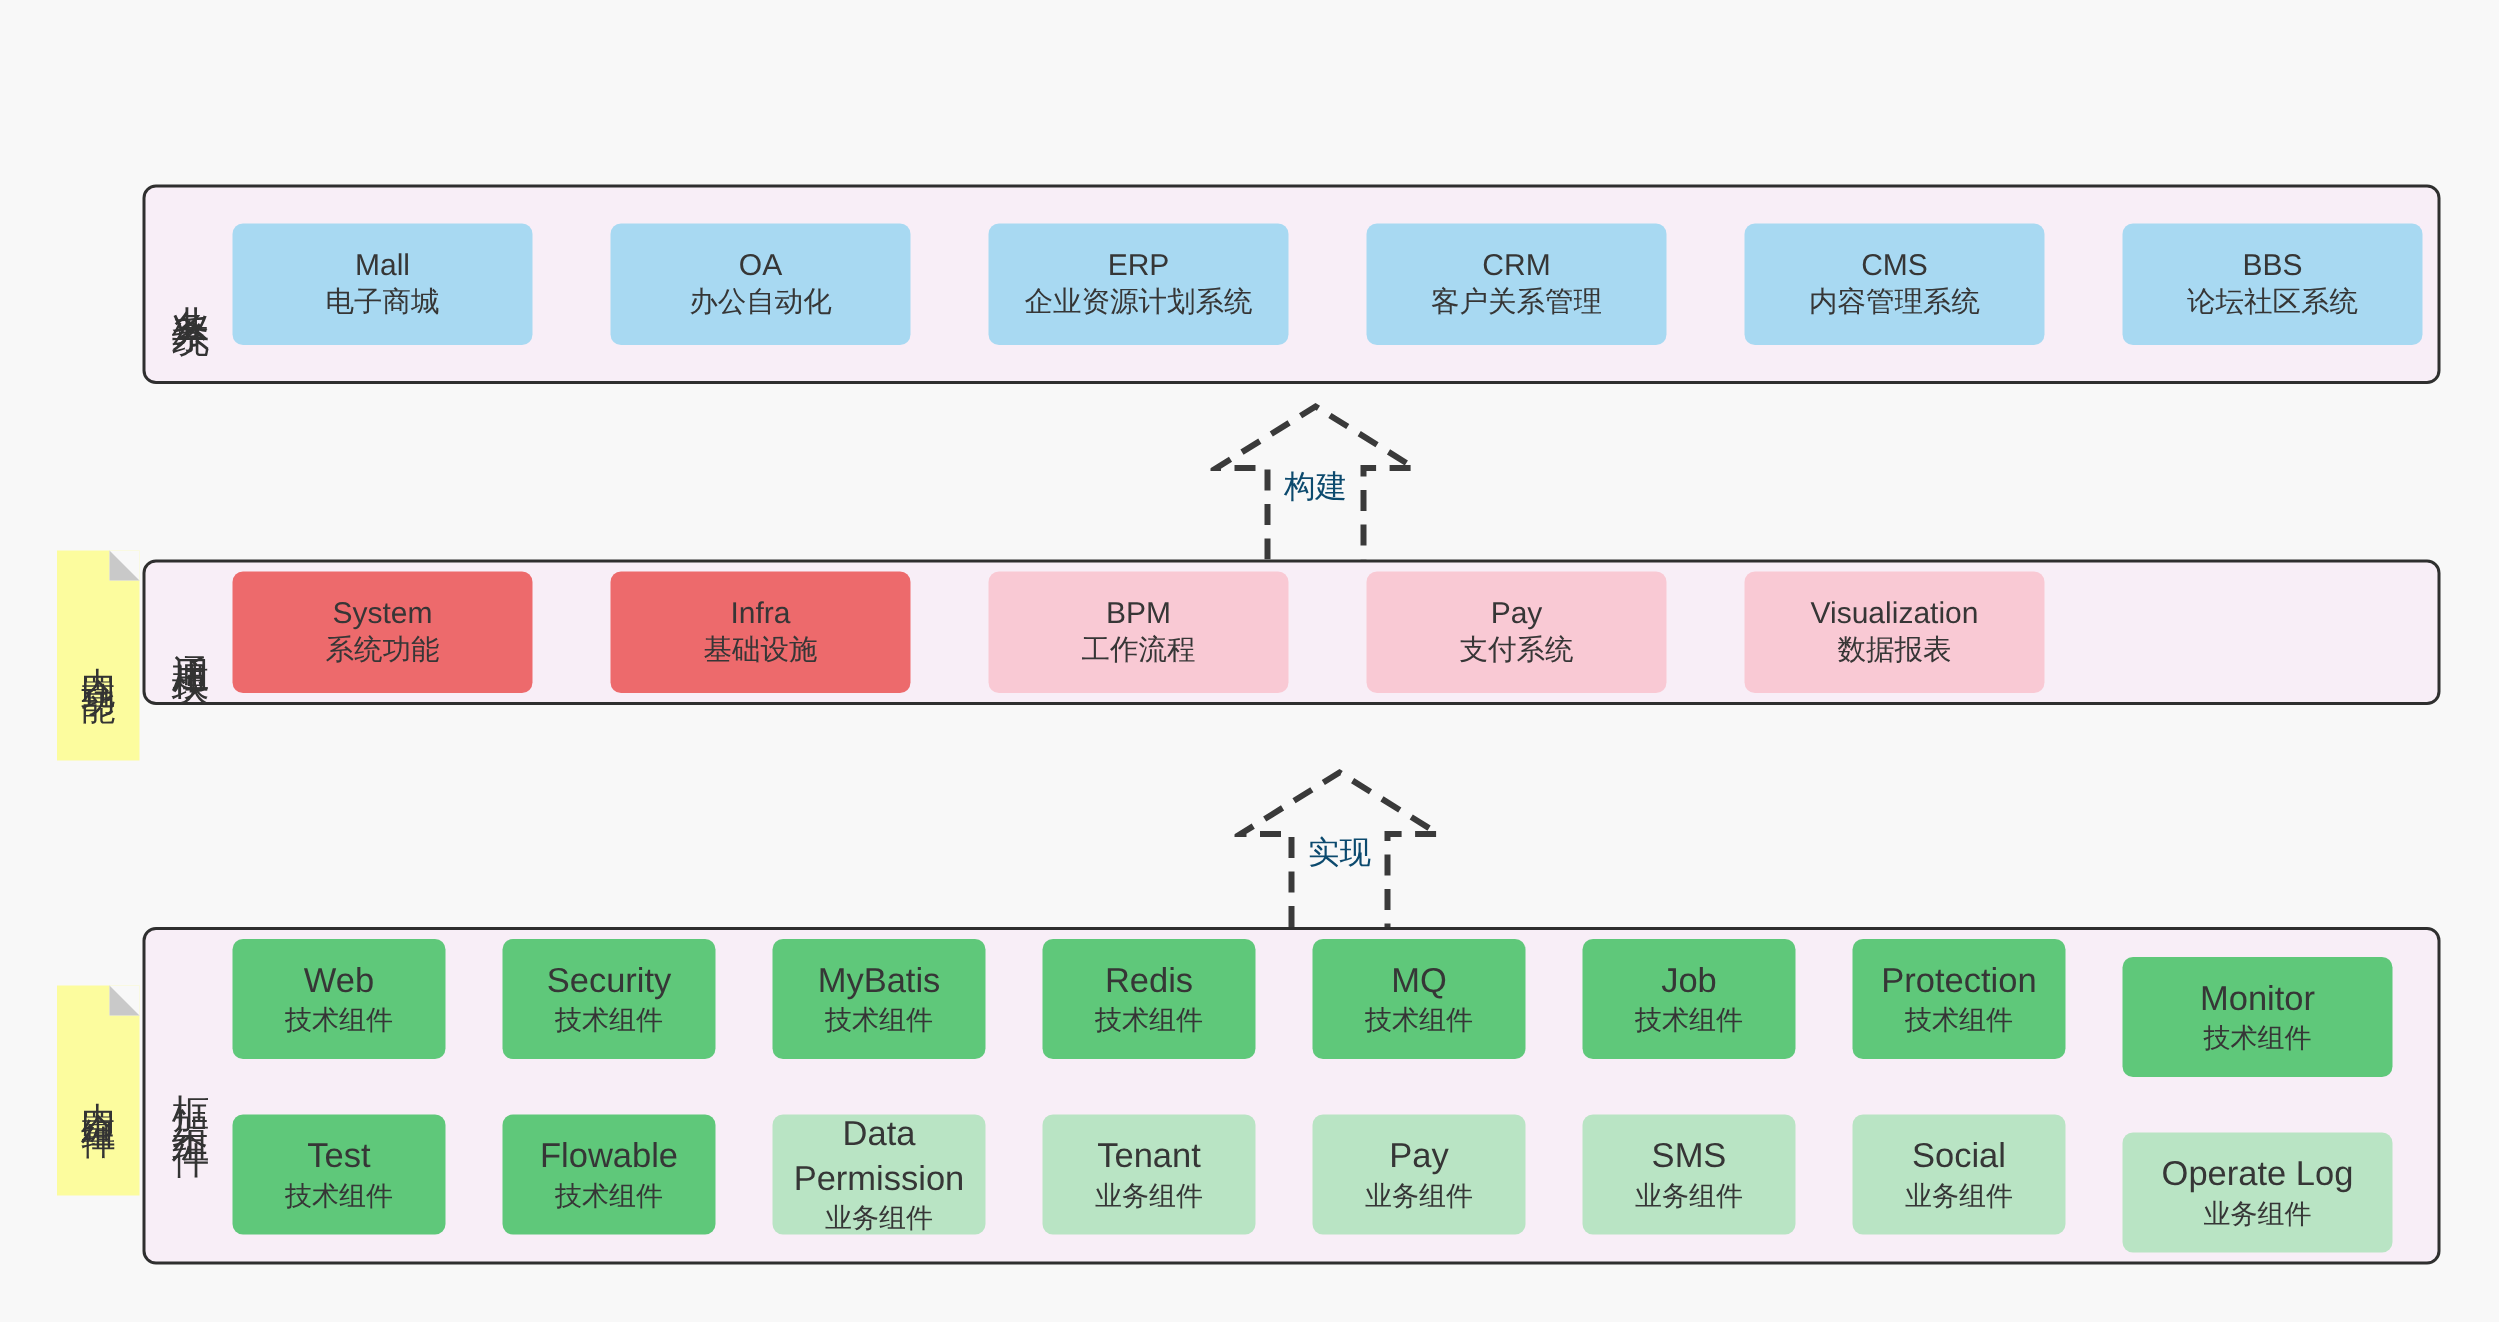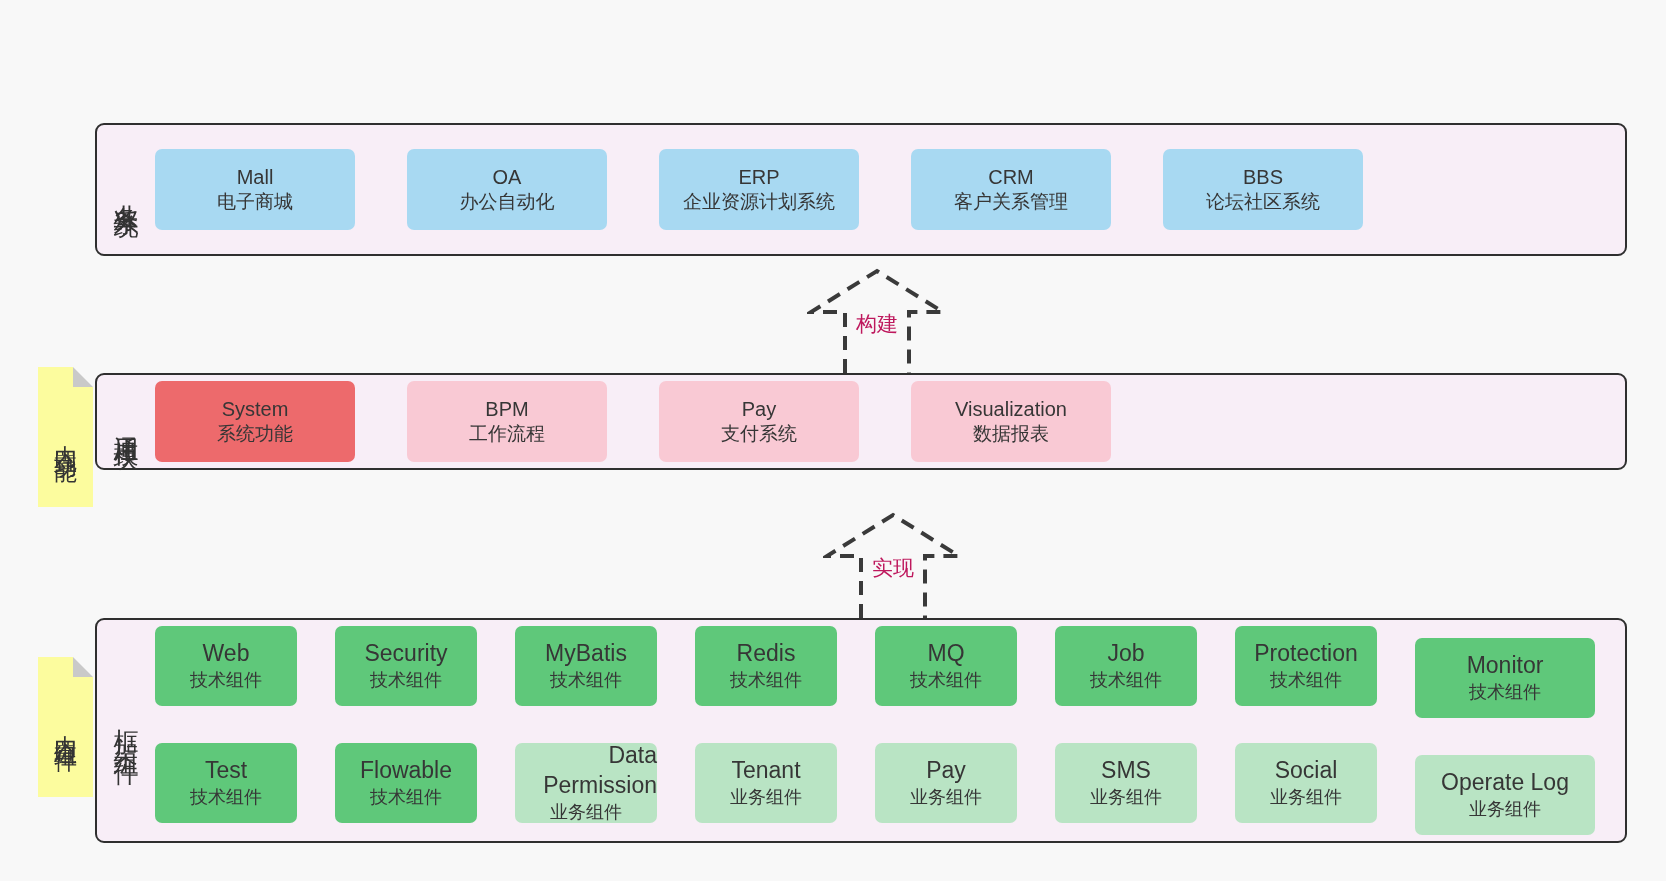--- a/index.html
+++ b/index.html
@@ -9,21 +9,21 @@
   
   .panel{position:absolute;left:95px;width:1532px;background:#f8eef7;border:2px solid #2f2f2f;border-radius:9px;box-sizing:border-box;display:flex;}
   #panel-business{top:123px;height:133px;}
   #panel-modules{top:373px;height:97px;}
   #panel-framework{top:618px;height:225px;}
   .panel-label{width:58px;flex:none;display:flex;align-items:center;justify-content:center;}
   .panel-label span{writing-mode:vertical-rl;text-orientation:upright;font-size:25px;color:#333;letter-spacing:3px;line-height:1;}
   #panel-framework .panel-label span{letter-spacing:11px;}
 
   .boxes-row{flex:1;display:flex;align-items:center;gap:52px;}
-  .box{width:200px;height:81px;flex:none;border-radius:7px;display:flex;flex-direction:column;align-items:center;justify-content:center;color:#363636;text-align:right;}
+  .box{width:200px;height:81px;flex:none;border-radius:7px;display:flex;flex-direction:column;align-items:center;justify-content:center;color:#363636;text-align:center;}
   .box-name{font-size:20px;line-height:1.3;}
   .box-desc{font-size:19px;line-height:1.3;}
 
   
   .rows-col{flex:1;display:flex;flex-direction:column;justify-content:center;gap:25px;}
   .row-sm{display:flex;gap:38px;}
   .box-sm{width:142px;height:80px;}
   .box-sm .box-name{font-size:23px;}
   .box-sm .box-desc{font-size:18px;}
   .box-sm.wide{width:180px;margin-top:12px;}
@@ -33,21 +33,21 @@
   .b-red{background:#ed6a6c;}
   .b-pink{background:#f9c9d4;}
   .b-green{background:#5fc87a;}
   .b-green-light{background:#b9e4c4;}
 
   
   .arrow{position:absolute;width:140px;}
   #arrow-build{left:807px;top:268px;height:105px;}
   #arrow-implement{left:823px;top:512px;height:106px;}
   .arrow svg{position:absolute;inset:0;}
-  .arrow-label{position:absolute;left:50%;transform:translateX(-50%);top:42px;background:#f8f8f8;padding:0 3px;font-size:21px;color:#be185d;white-space:nowrap;}
+  .arrow-label{position:absolute;left:50%;transform:translateX(-50%);top:42px;background:#f8f8f8;padding:0 3px;font-size:21px;color:#0c4a6e;white-space:nowrap;}
 
   
   .sticky{position:absolute;left:38px;width:55px;background:#fcfc9e;display:flex;align-items:center;justify-content:center;}
   #sticky-features{top:367px;height:140px;}
   #sticky-components{top:657px;height:140px;}
   .sticky::before{content:"";position:absolute;top:0;right:0;width:0;height:0;border-top:20px solid #f8f8f8;border-left:20px solid #c9c9c9;}
   .sticky span{writing-mode:vertical-rl;text-orientation:upright;font-size:23px;color:#333;letter-spacing:5px;line-height:1;}
 </style>
 </head>
 <body>
@@ -69,20 +69,24 @@
       </div>
       <div class="box b-blue">
         <div class="box-name">ERP</div>
         <div class="box-desc">企业资源计划系统</div>
       </div>
       <div class="box b-blue">
         <div class="box-name">CRM</div>
         <div class="box-desc">客户关系管理</div>
       </div>
       <div class="box b-blue">
+        <div class="box-name">CMS</div>
+        <div class="box-desc">内容管理系统</div>
+      </div>
+      <div class="box b-blue">
         <div class="box-name">BBS</div>
         <div class="box-desc">论坛社区系统</div>
       </div>
     </div>
   </div>
 
   <div class="arrow" id="arrow-build">
     <svg width="140" height="105" viewBox="0 0 140 105">
       <path d="M38,105 L38,44 L4,44 L70,3 L136,44 L102,44 L102,105" fill="none" stroke="#3a3a3a" stroke-width="4" stroke-dasharray="14 9"></path>
     </svg>
@@ -91,20 +95,24 @@
 
   <div class="panel" id="panel-modules">
     <div class="panel-label">
       <span>通用模块</span>
     </div>
     <div class="boxes-row">
       <div class="box b-red">
         <div class="box-name">System</div>
         <div class="box-desc">系统功能</div>
       </div>
+      <div class="box b-red">
+        <div class="box-name">Infra</div>
+        <div class="box-desc">基础设施</div>
+      </div>
       <div class="box b-pink">
         <div class="box-name">BPM</div>
         <div class="box-desc">工作流程</div>
       </div>
       <div class="box b-pink">
         <div class="box-name">Pay</div>
         <div class="box-desc">支付系统</div>
       </div>
       <div class="box b-pink">
         <div class="box-name">Visualization</div>

